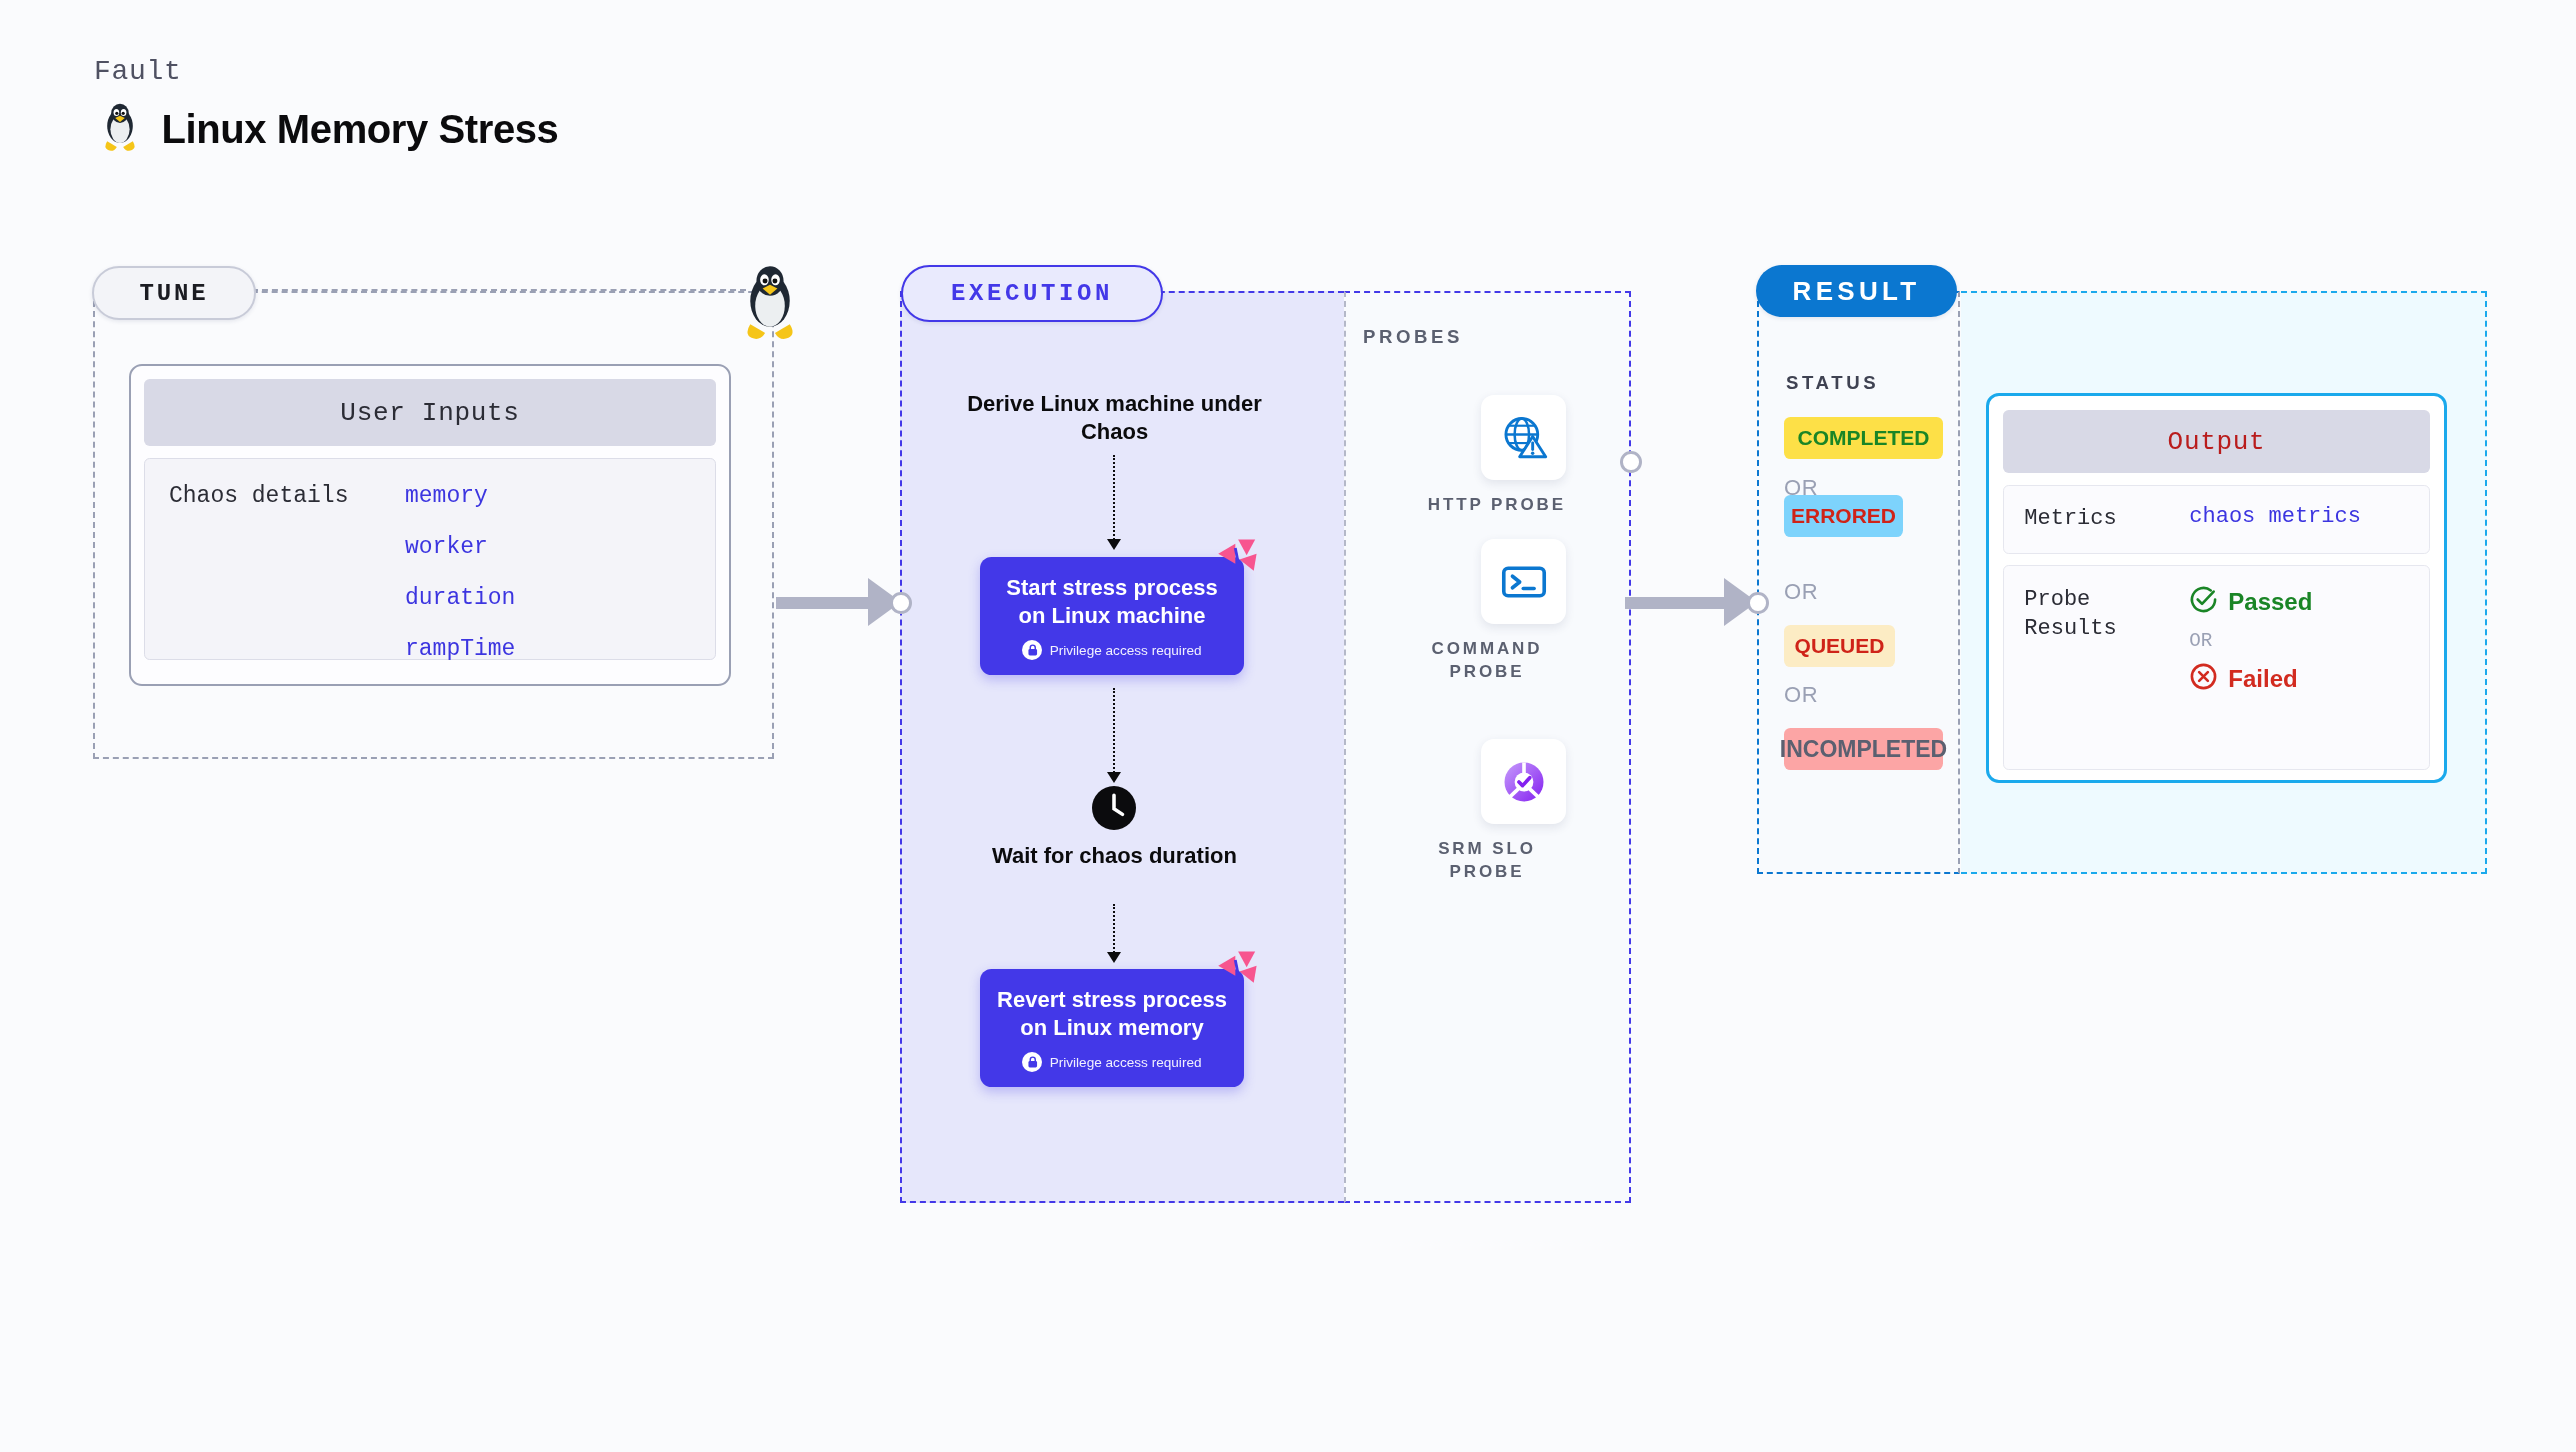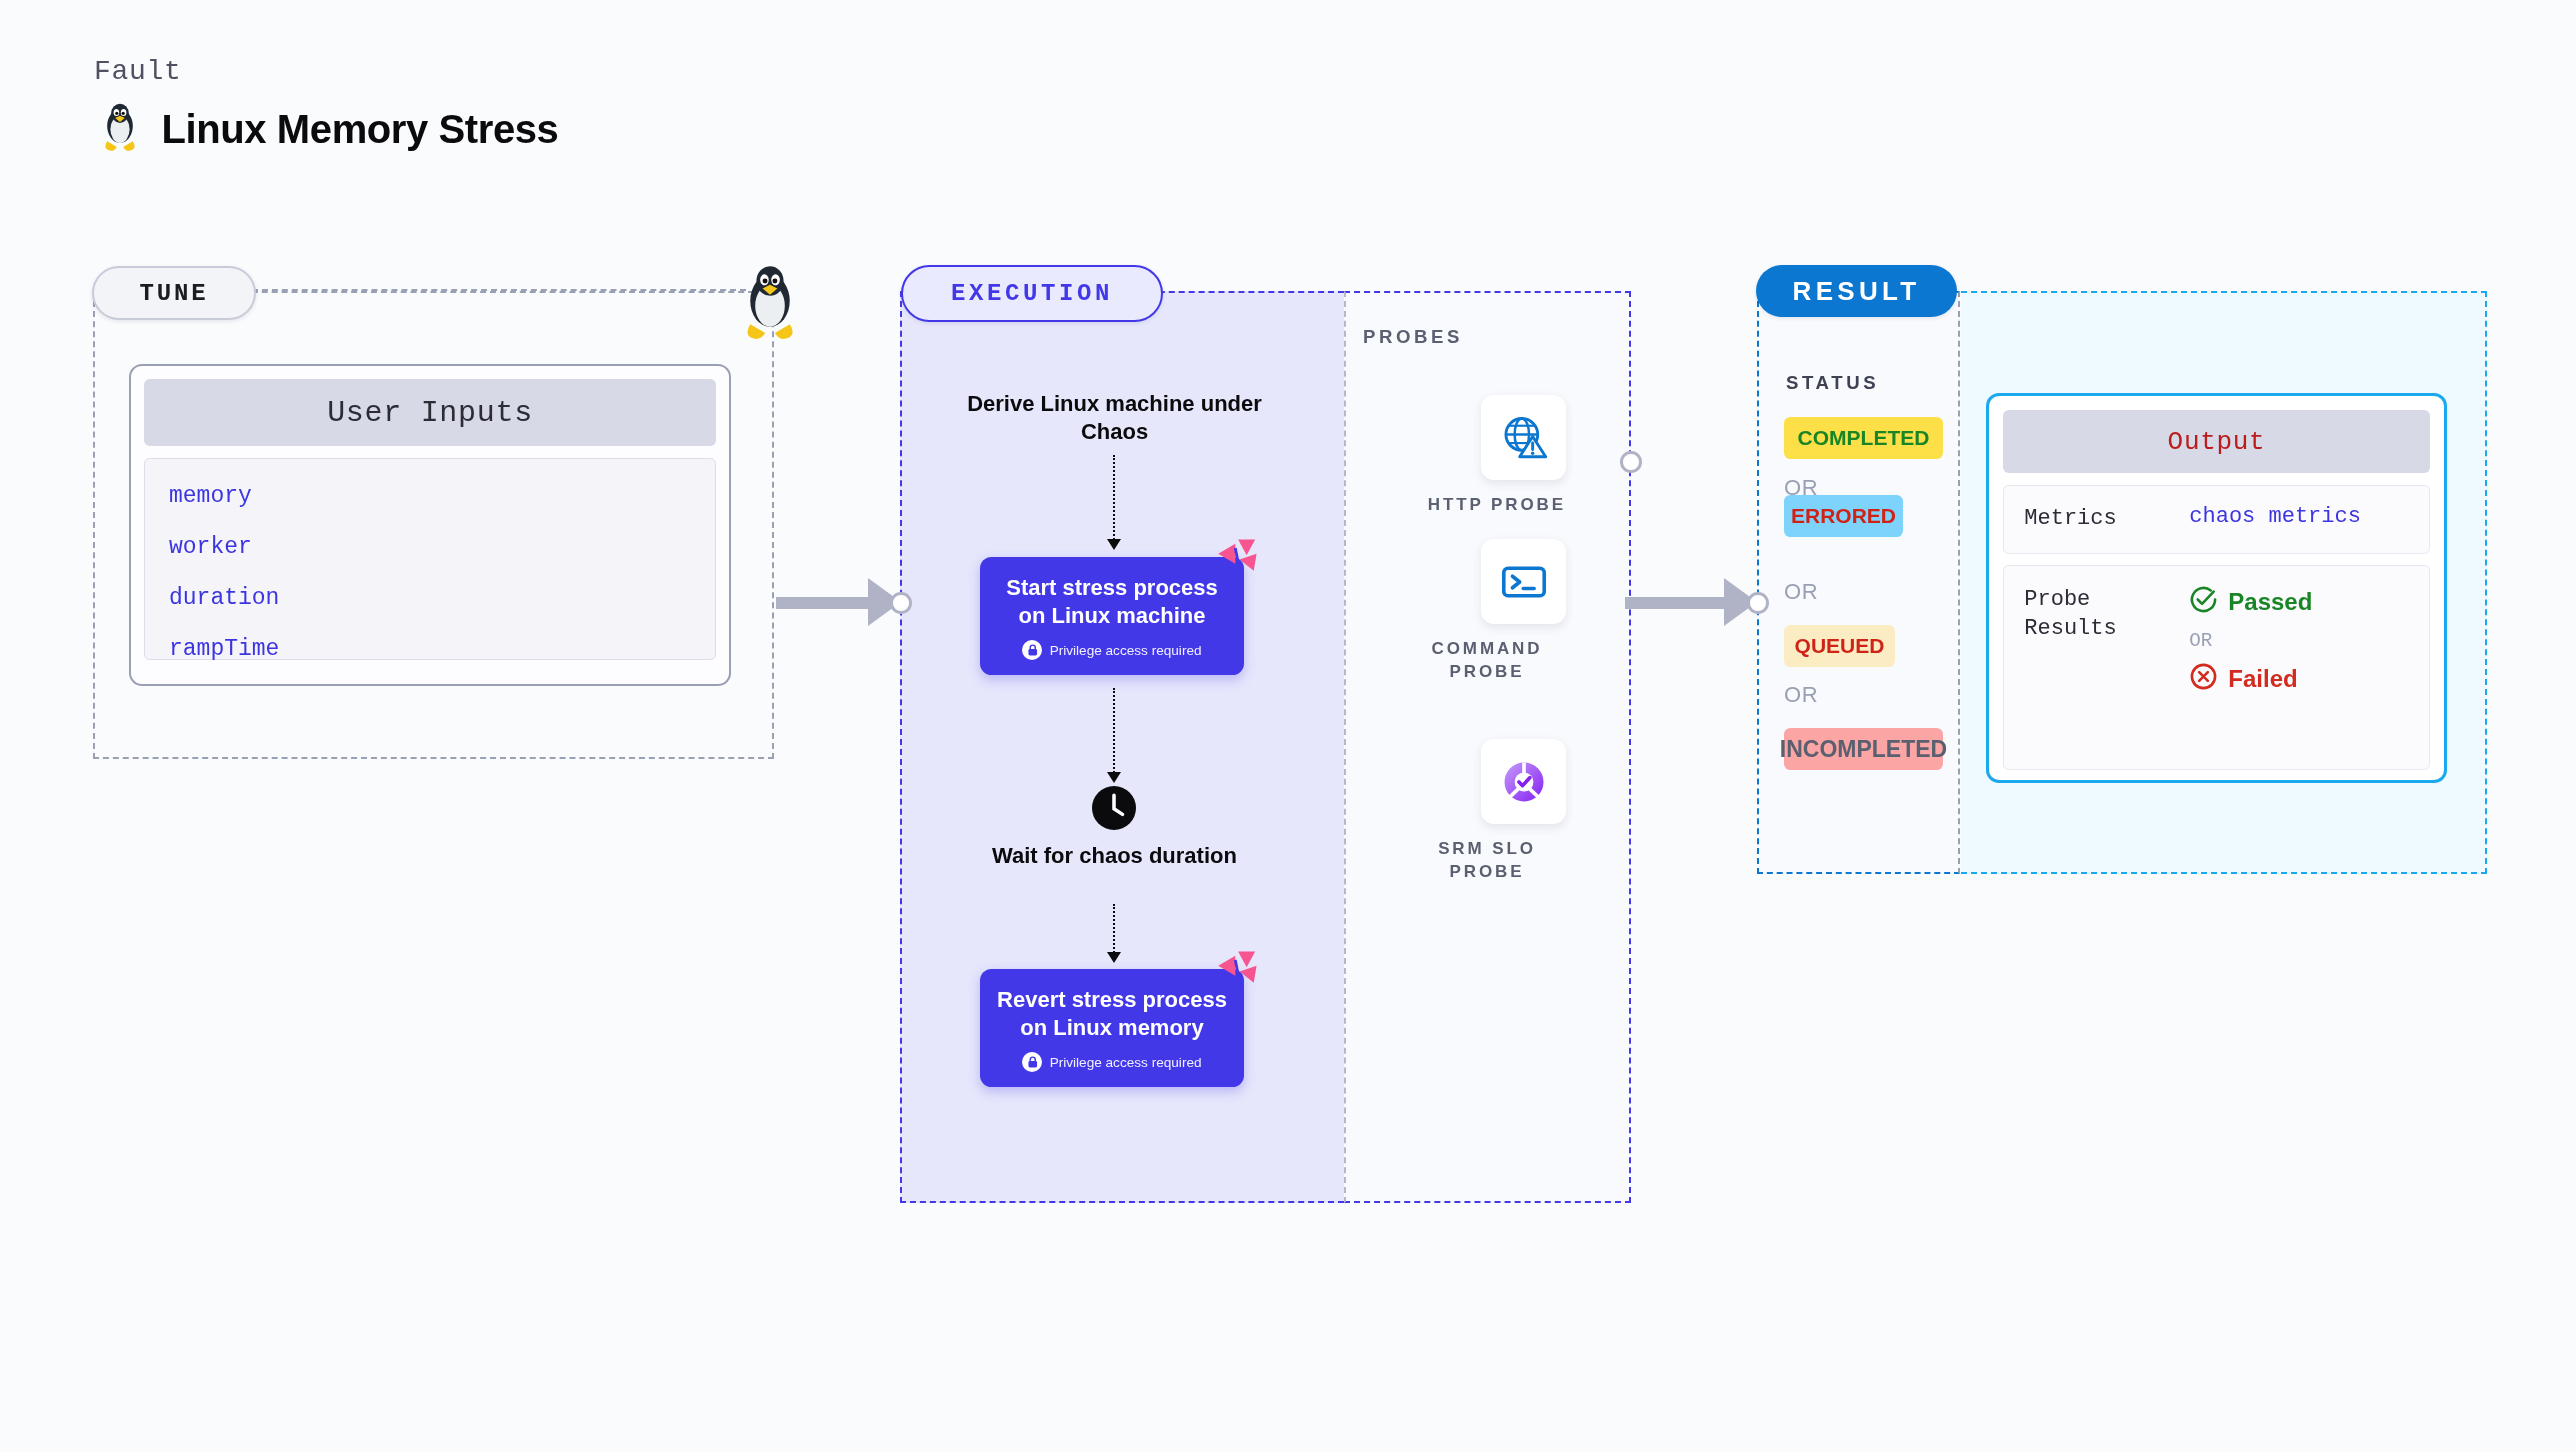--- a/index.html
+++ b/index.html
@@ -72,21 +72,21 @@
   
   #user-inputs-card{
     position:absolute;left:129px;top:364px;width:602px;height:322px;
     background:#fdfdff;border:2.9px solid #9aa0b4;border-radius:13px;
     box-sizing:border-box;padding:13px;
   }
   #user-inputs-header{
     height:67px;background:#d8d9e6;border-radius:5.7px;
     display:flex;align-items:center;justify-content:center;
     font-family:"Liberation Mono","DejaVu Sans Mono",monospace;
-    font-size:30px;color:#2b2c35;letter-spacing:0.7px;
+    font-size:26px;color:#2b2c35;letter-spacing:0.7px;
   }
   #user-inputs-body{
     margin-top:11.5px;height:202px;background:#f4f4f9;
     border:1.4px solid #dcdde8;border-radius:5.7px;
     display:flex;padding:24px 0 0 24px;box-sizing:border-box;
   }
   #chaos-details-label{
     font-family:"Liberation Mono","DejaVu Sans Mono",monospace;
     font-size:23px;color:#2b2c35;width:236px;flex:none;
   }
@@ -266,20 +266,21 @@
     <circle cx="58" cy="26" r="4" fill="#111"></circle>
     <path d="M38 38 L50 32 L62 38 L50 48 Z" fill="#f5c518"></path>
     <path d="M18 96 q-10 16 2 22 q14 6 22 -8 z" fill="#f5c518"></path>
     <path d="M82 96 q10 16 -2 22 q-14 6 -22 -8 z" fill="#f5c518"></path>
   </svg>
 </div>
 
 <div id="user-inputs-card">
   <div id="user-inputs-header">User Inputs</div>
   <div id="user-inputs-body">
+    <div id="chaos-details-label">Chaos details</div>
     <div id="chaos-params">
       <span class="param">memory</span>
       <span class="param">worker</span>
       <span class="param">duration</span>
       <span class="param">rampTime</span>
     </div>
   </div>
 </div>
 
 <div class="arrow-wrap" style="left:776px;top:597px;width:129px;height:11.5px;">

